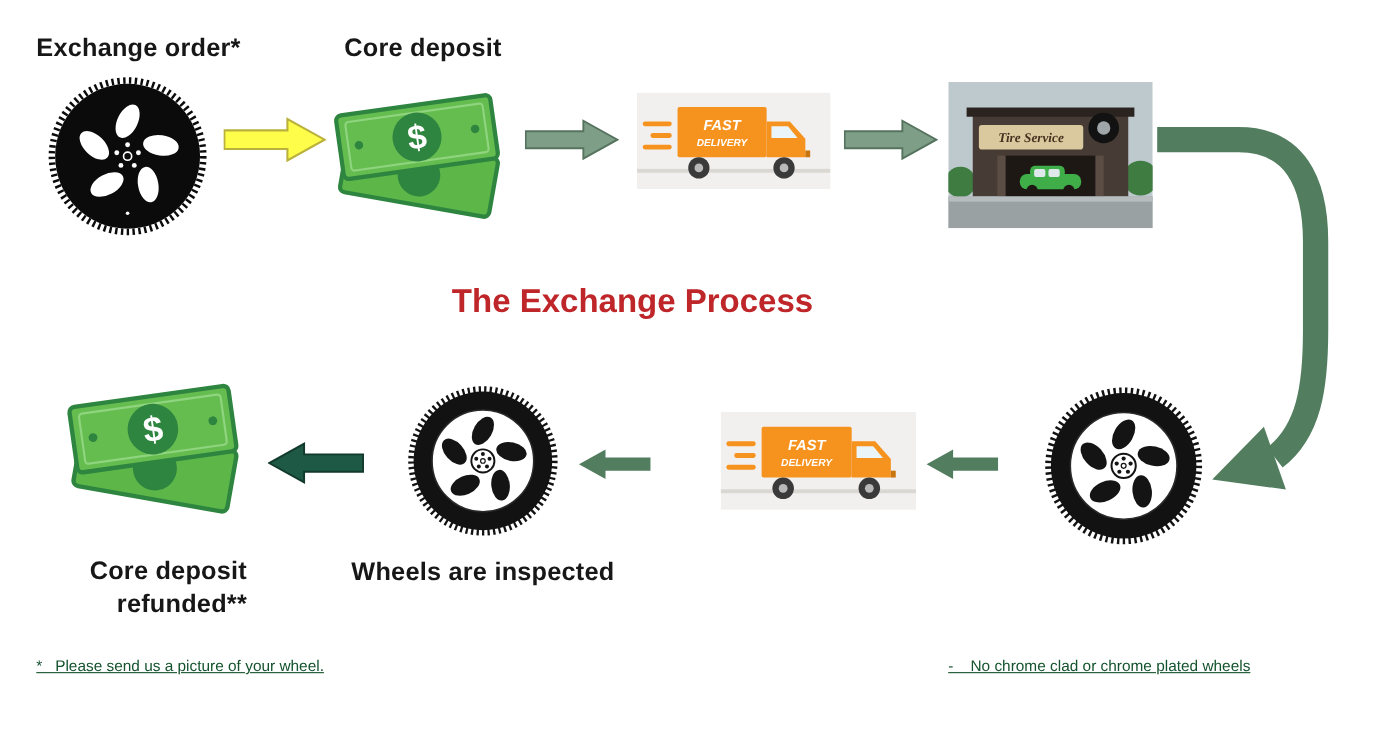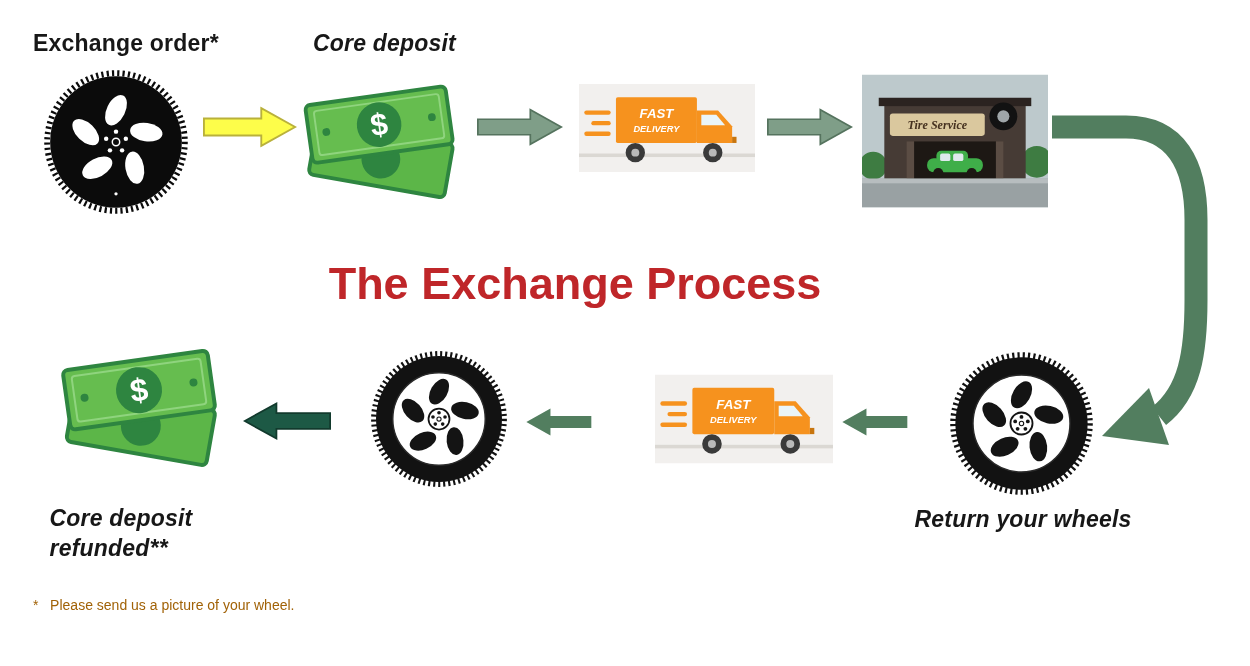--- a/index.html
+++ b/index.html
@@ -2,34 +2,34 @@
 <html style="--title-red: #bf2629; --arrow-yellow: #fdfd4a; --arrow-yellow-border: #b9b13b; --arrow-sage: #7f9e88; --arrow-sage-border: #55735e; --arrow-green: #527e5f; --arrow-dark-green: #1d5945; --money-green: #5cb648; --truck-orange: #f6921e;"><head>
 <meta charset="utf-8">
 <style>
   * { margin:0; padding:0; box-sizing:border-box; }
   html,body { background:#ffffff; font-family:"Liberation Sans", sans-serif; }
   .canvas { position:relative; width:1250px; height:666px; background:#ffffff; overflow:hidden; }
 
   .defs { position:absolute; width:0; height:0; overflow:hidden; }
 
   .label { position:absolute; font-size:23px; font-weight:700; color:#171717; white-space:nowrap; letter-spacing:.2px; }
-  .label.center { transform:translateX(-50%); text-align:left;font-style:italic; }
+  .label.center { transform:translateX(-50%); text-align:right; }
   .label.wrap { white-space:normal; width:175px; line-height:1.3; }
 
   .title { position:absolute; left:575px; top:258px; transform:translateX(-50%);
-           font-size:45px; font-weight:700; color:var(--title-red,#bf2629); white-space:nowrap; }
+           font-size:30px; font-weight:700; color:var(--title-red,#bf2629); white-space:nowrap; }
 
   .icon { position:absolute; display:block; }
 
   .a-yellow { fill:var(--arrow-yellow,#fdfd4a); stroke:var(--arrow-yellow-border,#b9b13b); stroke-width:2; }
   .a-sage   { fill:var(--arrow-sage,#7f9e88);  stroke:var(--arrow-sage-border,#55735e);  stroke-width:2; }
   .a-green  { fill:var(--arrow-green,#527e5f); stroke:none; }
   .a-dark   { fill:var(--arrow-dark-green,#1d5945); stroke:#123a2d; stroke-width:2; }
 
-  .fnote { position:absolute; font-size:14px; color:#a16207; line-height:23px; }
+  .fnote { position:absolute; font-size:14px; color:#14532d; line-height:23px;text-decoration:underline; }
   .fnote div { white-space:pre; }
 
   .truck-line1 { font-family:"Liberation Sans",sans-serif; font-size:15px; font-weight:700; font-style:italic; fill:#ffffff; }
   .truck-line2 { font-family:"Liberation Sans",sans-serif; font-size:10.5px; font-weight:700; font-style:italic; fill:#ffffff; }
   .shop-sign-text { font-family:"Liberation Serif",serif; font-size:13px; font-weight:700; font-style:italic; fill:#463220; }
   .money-dollar { font-family:"Liberation Sans",sans-serif; font-size:32px; font-weight:700; fill:#ffffff; }
 
   .curve-overlay { position:absolute; left:0; top:0; pointer-events:none; }
   .curve-stroke { stroke:var(--arrow-green,#527e5f); stroke-width:23; fill:none; }
   .curve-head   { fill:var(--arrow-green,#527e5f); }
@@ -168,21 +168,21 @@
       <symbol id="sym-arrow-right" viewBox="0 0 100 44">
         <polygon points="1,13 62,13 62,2 98,22 62,42 62,31 1,31"></polygon>
       </symbol>
       <symbol id="sym-arrow-left" viewBox="0 0 100 44">
         <polygon points="99,13 38,13 38,2 2,22 38,42 38,31 99,31"></polygon>
       </symbol>
     </defs>
   </svg>
 
   <div class="label" style="left:33px;top:30px;">Exchange order*</div>
-  <div class="label" style="left:313px;top:30px;font-style:italic;">Core deposit</div>
+  <div class="label" style="left:313px;top:30px;">Core deposit</div>
 
   <svg class="icon" style="left:42px;top:68px;width:148px;height:148px;" viewBox="0 0 200 200">
       <use href="#sym-wheel-black"></use>
     </svg>
 
   <svg class="icon a-yellow" style="left:203px;top:104px;width:94px;height:46px;" viewBox="0 0 100 44">
       <use href="#sym-arrow-right"></use>
     </svg>
 
   <svg class="icon" style="left:292px;top:76px;width:180px;height:126px;" viewBox="0 0 180 130">
@@ -208,46 +208,47 @@
   <svg class="curve-overlay" width="1250" height="666" viewBox="0 0 1250 666">
     <path class="curve-stroke" d="M 1052 127 L 1126 127 C 1176 127 1196 164 1196 220 L 1196 300 C 1196 352 1190 392 1159 416"></path>
     <polygon class="curve-head" points="1149,388 1169,445 1102,436"></polygon>
   </svg>
 
   <div class="title">The Exchange Process</div>
 
   <svg class="icon" style="left:948px;top:350px;width:147px;height:147px;" viewBox="0 0 200 200">
       <use href="#sym-wheel-white"></use>
     </svg>
-  <div class="label center" style="left:1023px;top:506px;">Return your wheels</div>
 
   <svg class="icon a-green" style="left:841px;top:399px;width:67px;height:46px;" viewBox="0 0 100 44">
       <use href="#sym-arrow-left"></use>
     </svg>
 
   <svg class="icon" style="left:655px;top:374px;width:178px;height:90px;" viewBox="0 0 200 100">
       <use href="#sym-truck"></use>
     </svg>
 
   <svg class="icon a-green" style="left:525px;top:399px;width:67px;height:46px;" viewBox="0 0 100 44">
       <use href="#sym-arrow-left"></use>
     </svg>
 
   <svg class="icon" style="left:369px;top:349px;width:140px;height:140px;" viewBox="0 0 200 200">
       <use href="#sym-wheel-white"></use>
     </svg>
+  <div class="label center" style="left:439px;top:506px;">Wheels are inspected</div>
 
   <svg class="icon a-dark" style="left:243px;top:397px;width:88px;height:48px;" viewBox="0 0 100 44">
       <use href="#sym-arrow-left"></use>
     </svg>
 
   <svg class="icon" style="left:52px;top:340px;width:180px;height:130px;" viewBox="0 0 180 130">
       <use href="#sym-money"></use>
     </svg>
   <div class="label center wrap" style="left:137px;top:504px;">Core deposit refunded**</div>
 
   <div class="fnote" style="left:33px;top:594px;">
     <div>*   Please send us a picture of your wheel.</div>
   </div>
   <div class="fnote" style="left:862px;top:594px;">
+    <div>-    No chrome clad or chrome plated wheels</div>
   </div>
 
 </div>
 
 </body></html>

